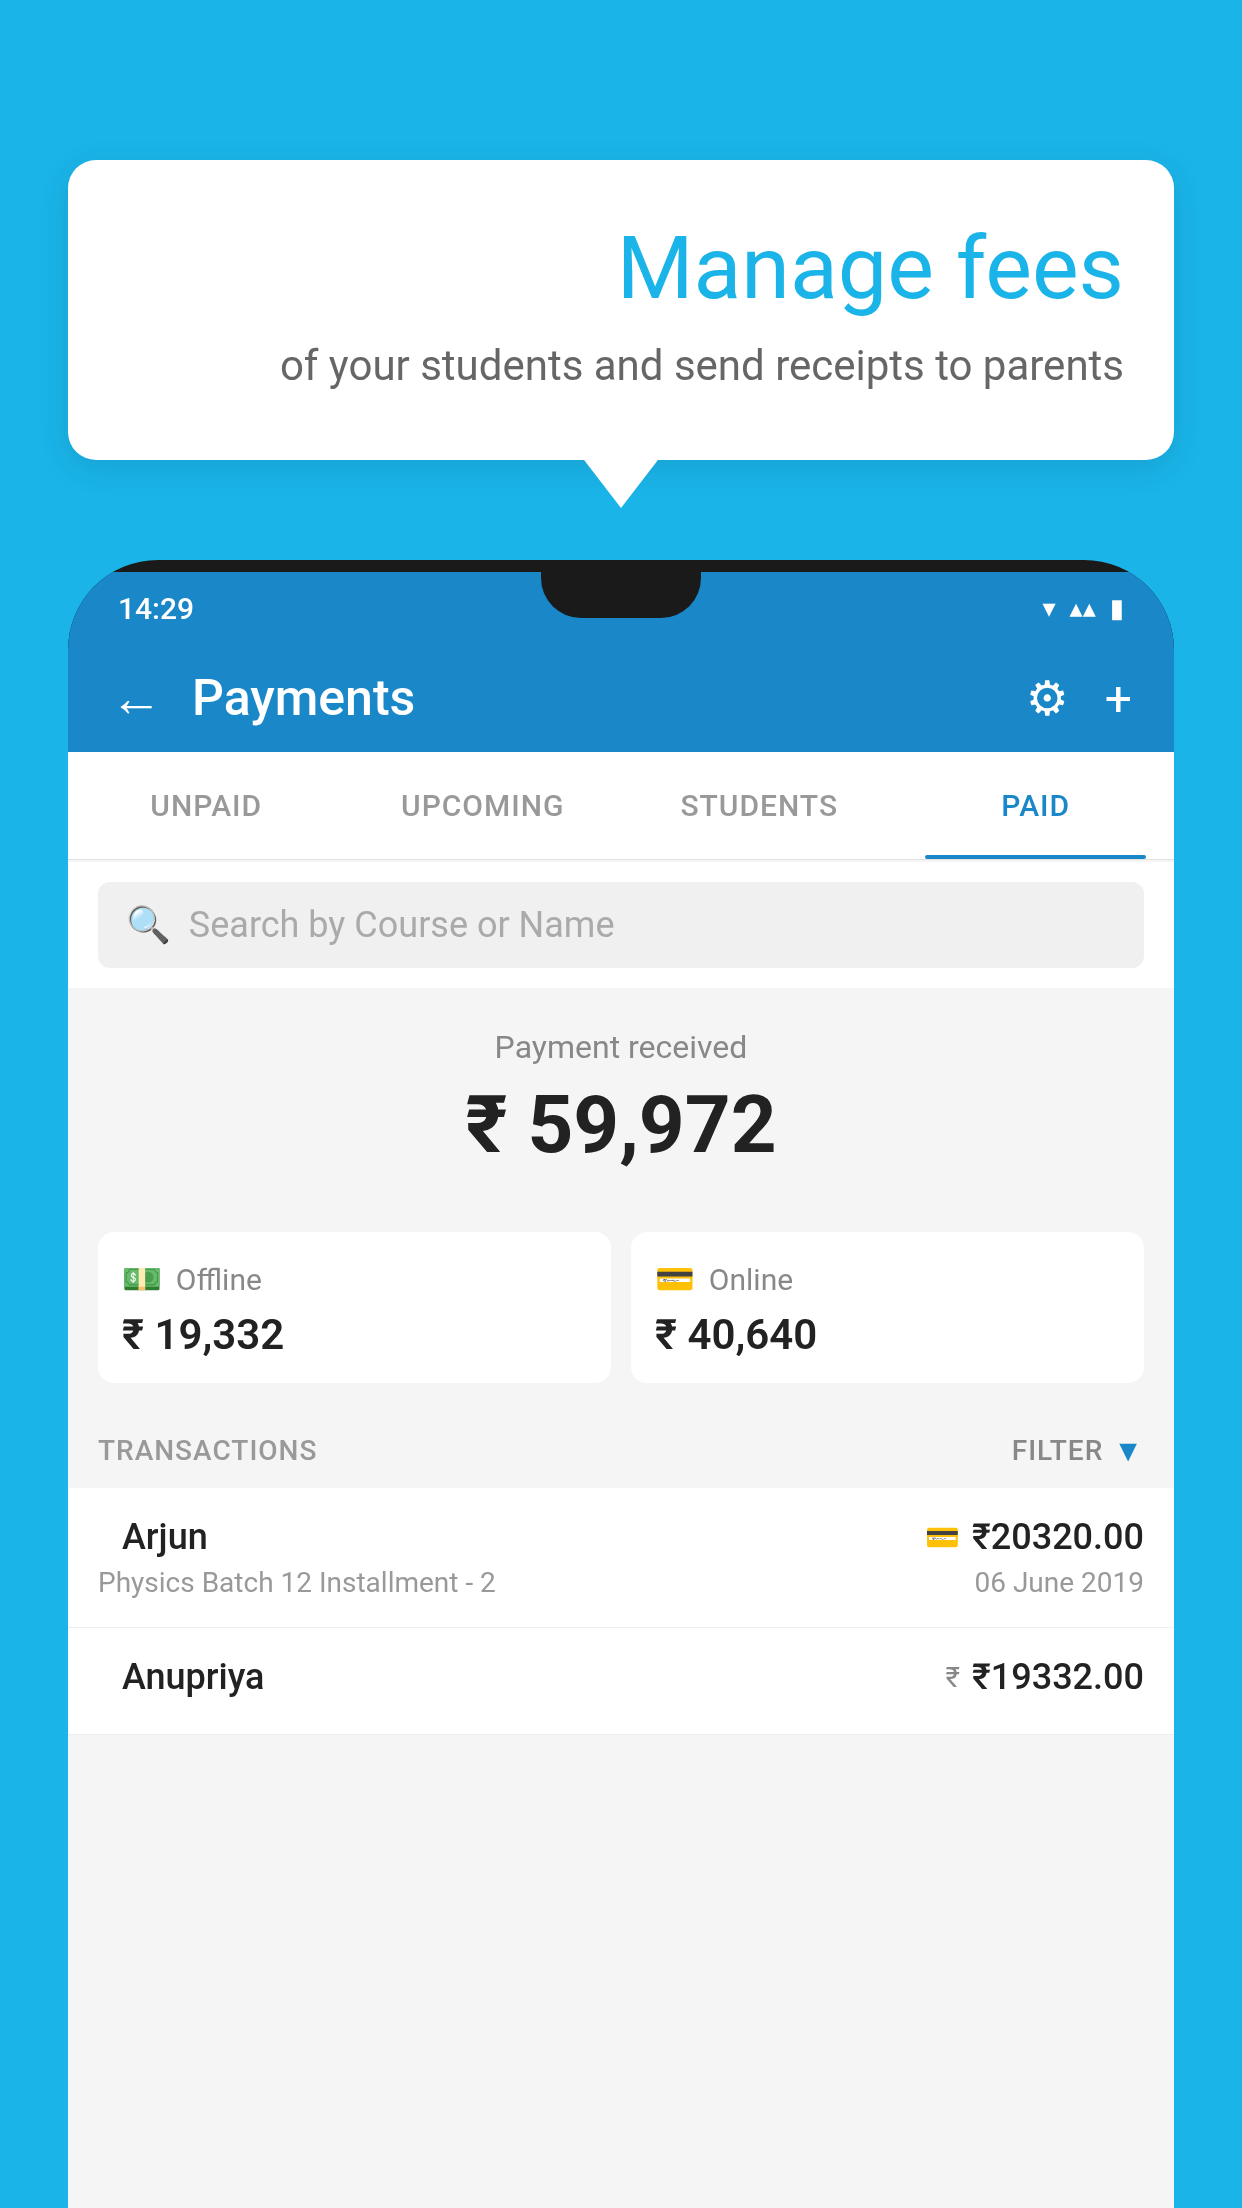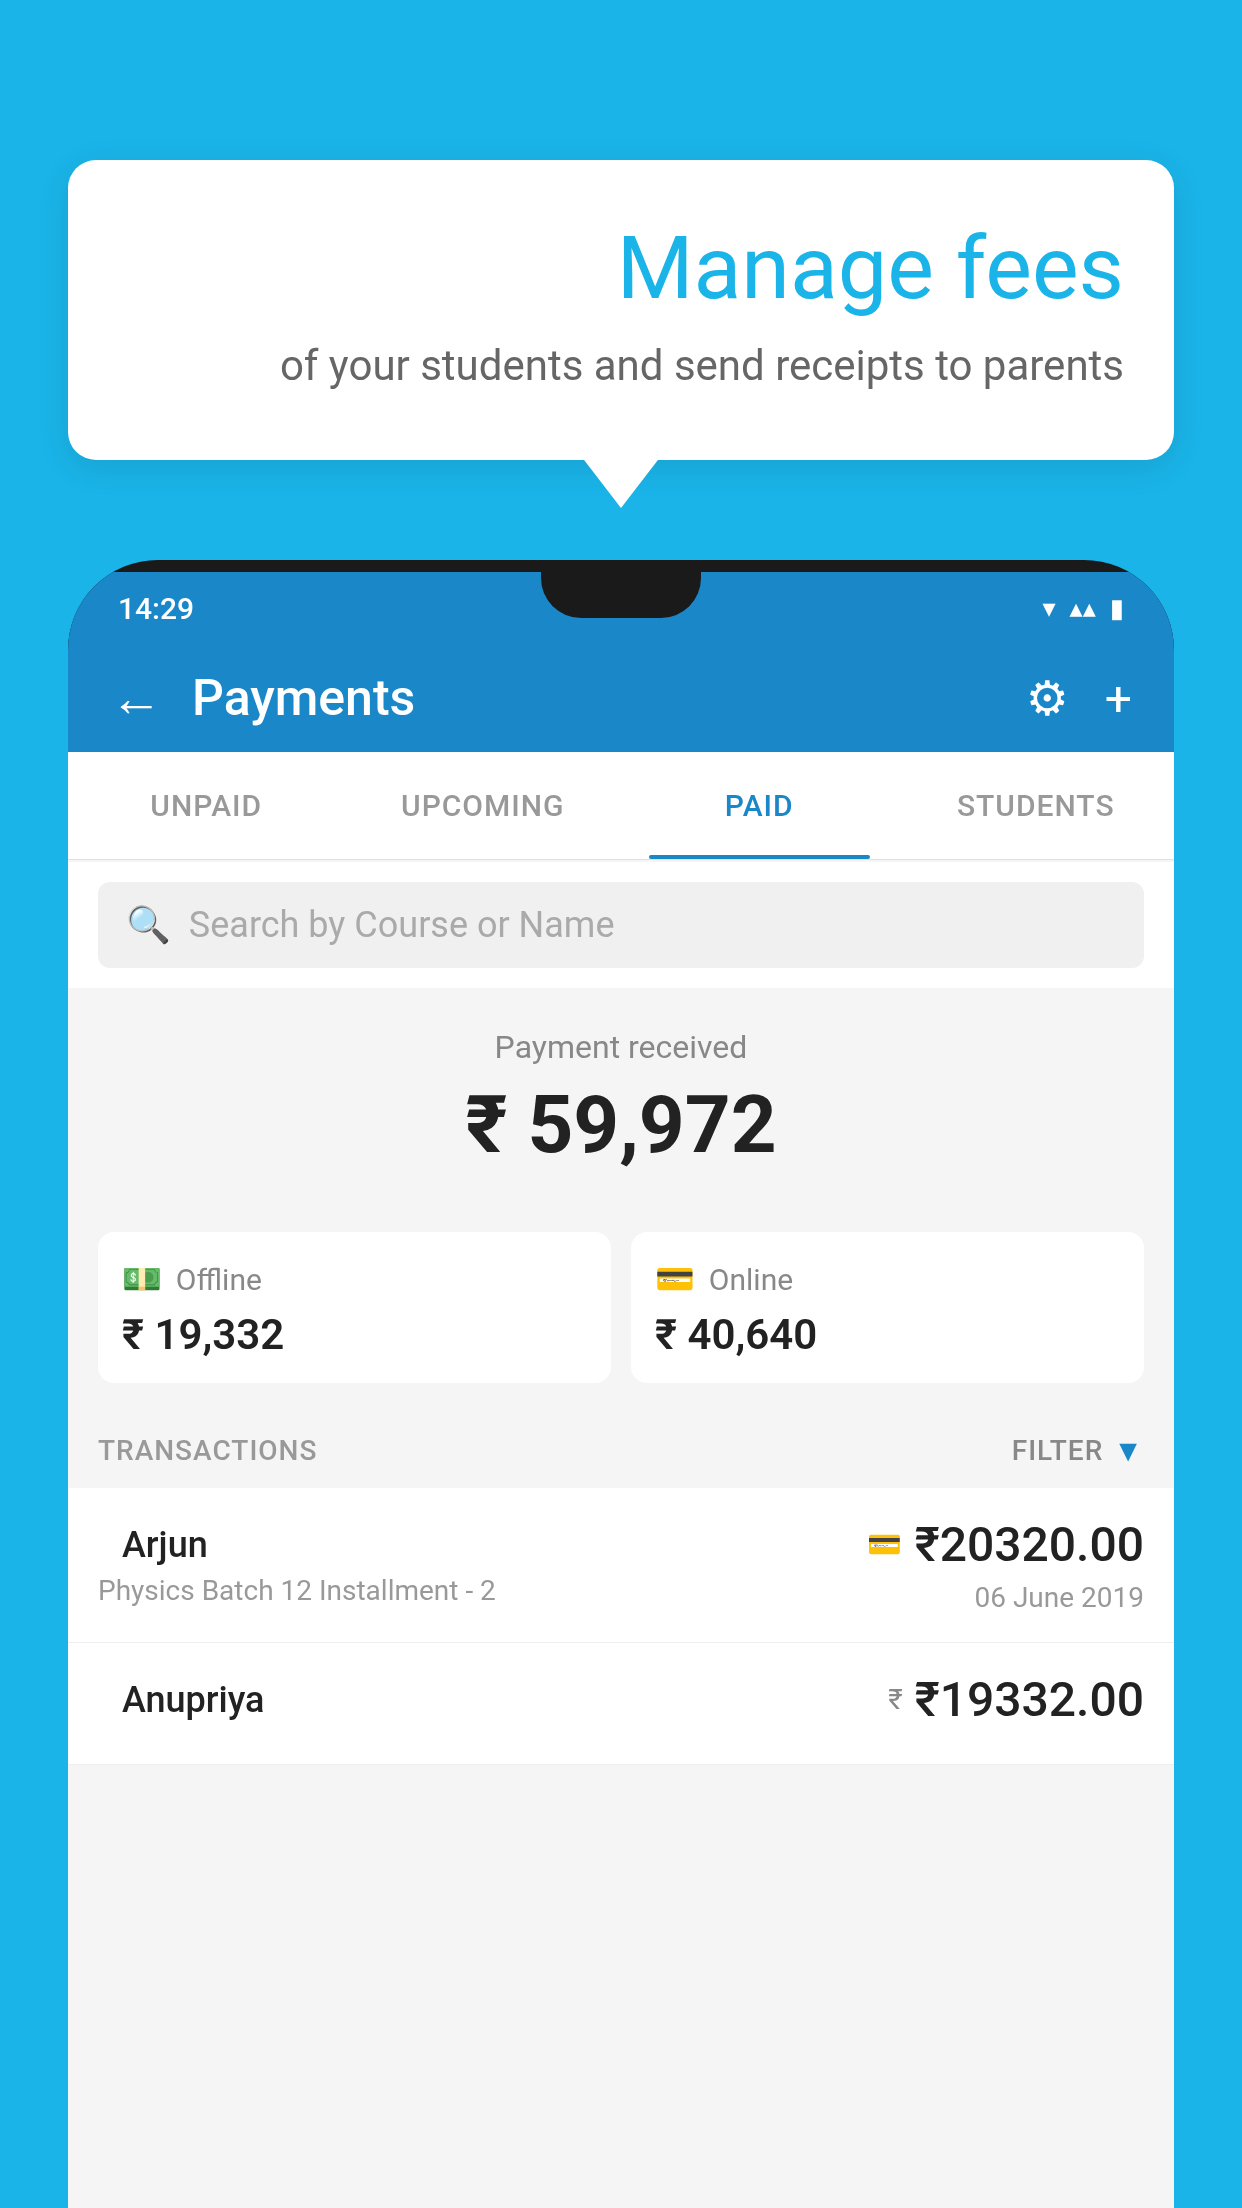--- a/index.html
+++ b/index.html
@@ -298,21 +298,21 @@
     }
     .transaction-amount-row {
       display: flex;
       align-items: center;
       gap: 12px;
       justify-content: flex-end;
       margin-bottom: 8px;
     }
     .transaction-amount {
       color: #222;
-      font-size: 48px;
+      font-size: 36px;
       font-weight: 500;
     }
     .transaction-date {
       color: #999;
       font-size: 28px;
     }
     .card-small-icon {
       font-size: 28px;
       color: #888;
     }
@@ -348,22 +348,22 @@
       <span class="header-icon">⚙</span>
       <span class="header-icon">+</span>
     </div>
   </div>
 
   <div class="phone-screen">
 
     <div class="tabs">
       <div class="tab">UNPAID</div>
       <div class="tab">UPCOMING</div>
+      <div class="tab">STUDENTS</div>
       <div class="tab active">PAID</div>
-      <div class="tab">STUDENTS</div>
     </div>
 
     <div class="search-container">
       <div class="search-bar">
         <span class="search-icon-wrap">🔍</span>
         <span class="search-placeholder">Search by Course or Name</span>
       </div>
     </div>
 
     <div class="payment-summary">

